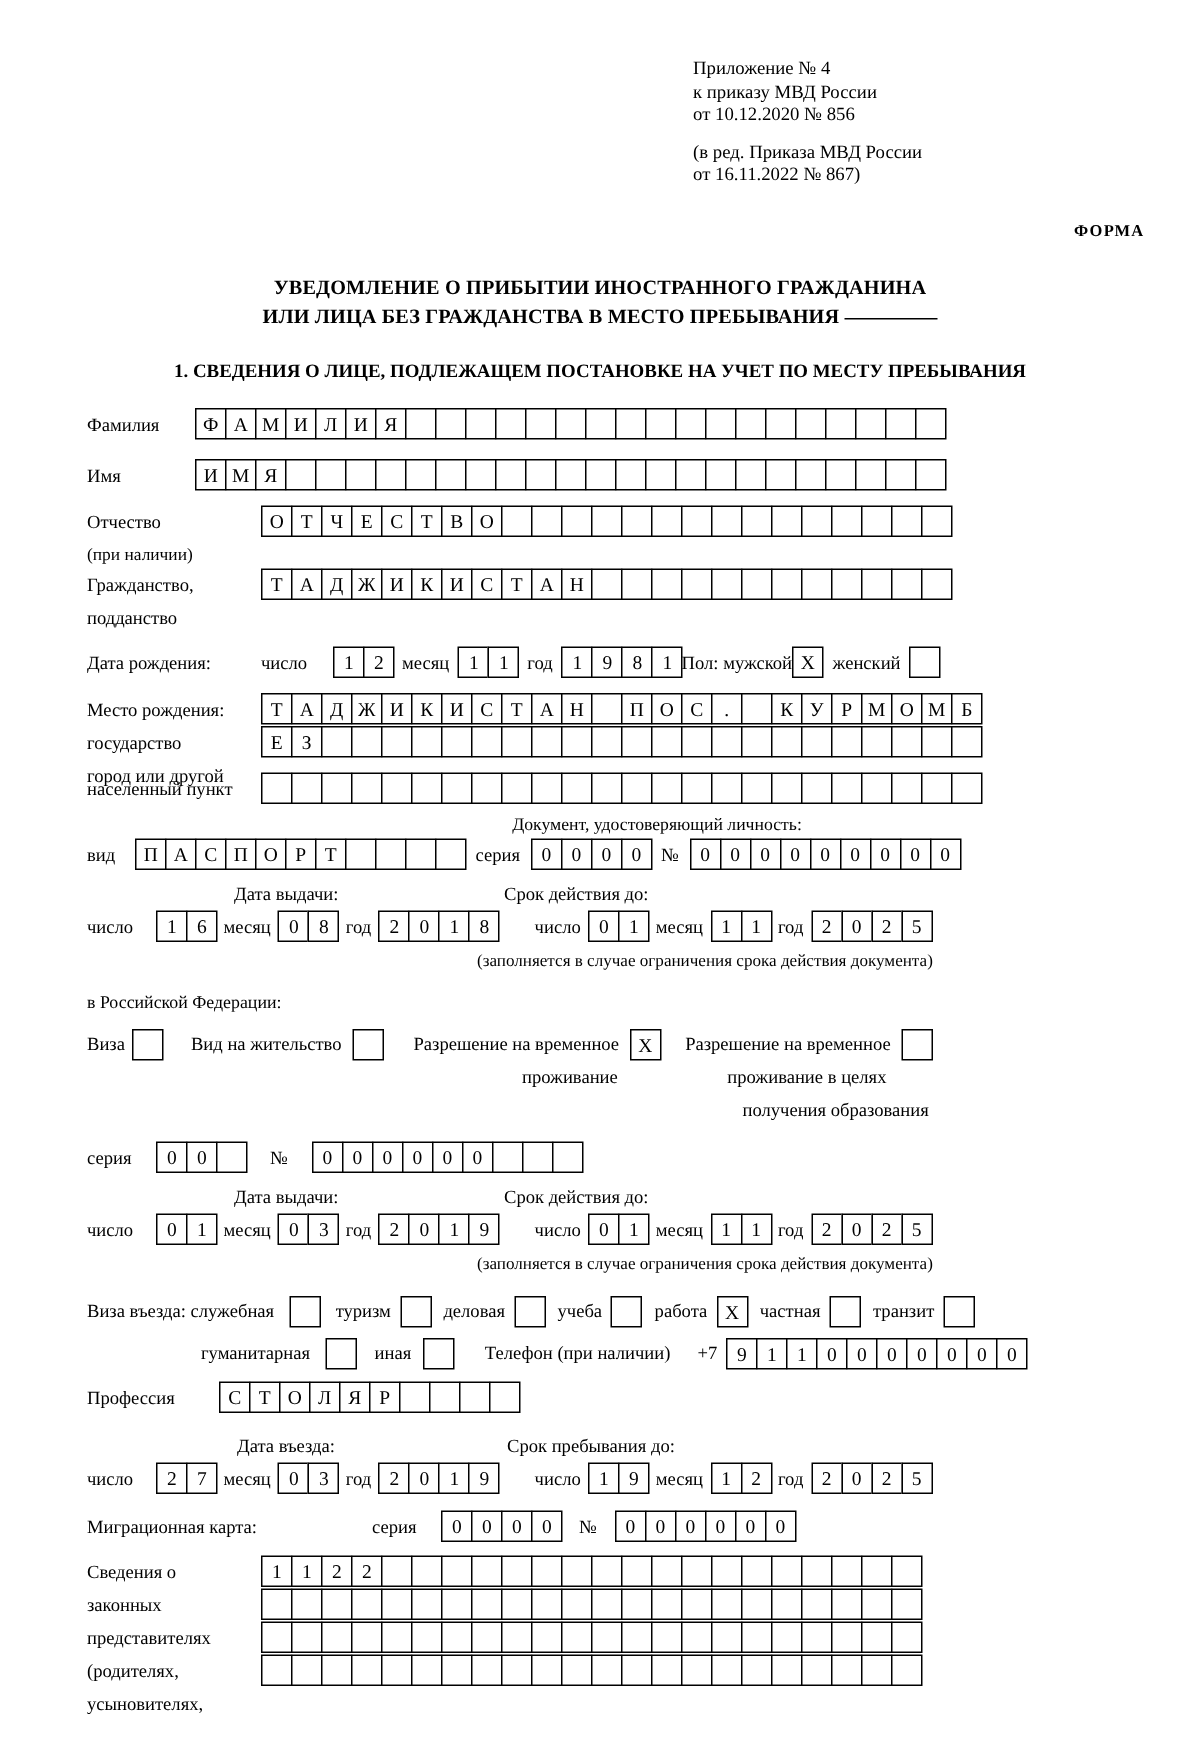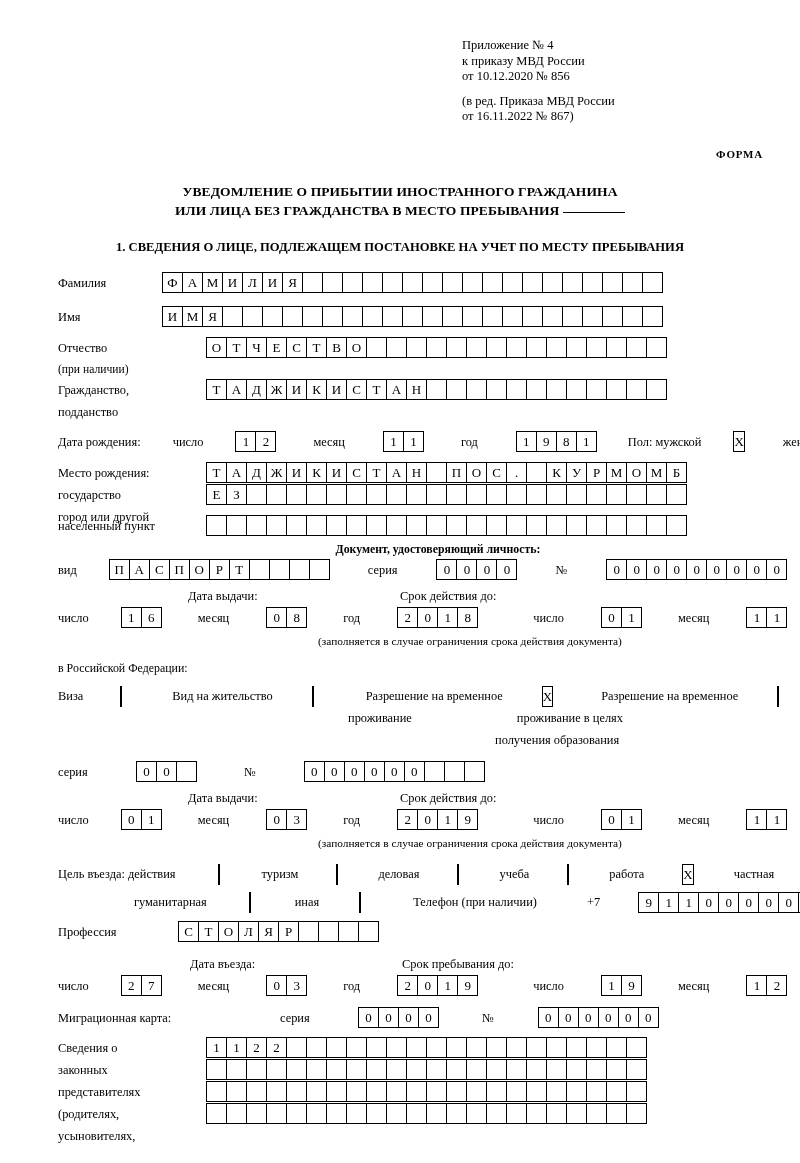--- a/index.html
+++ b/index.html
@@ -79,21 +79,20 @@
     top: 272px;
     left: 58px;
     width: 700px;
     font-size: 12.4px;
   }
   .row {
     display: flex;
     align-items: flex-start;
     margin-bottom: 0px;
     white-space: nowrap;
-    gap: 32px;
   }
   .lbl {
     display: inline-block;
     line-height: 22px;
     font-size: 12.4px;
   }
   .lbl.small { font-size: 11.6px; }
   .boxes {
     display: flex;
   }
@@ -119,21 +118,21 @@
     text-align: center;
     line-height: 19px;
     font-size: 13px;
     vertical-align: middle;
   }
 
   .centered { text-align: center; }
   .note {
     font-size: 11.4px;
   }
-  .bold { font-weight: bold; text-align: center; }
+  .bold { font-weight: normal; text-align: center; }
 </style>
 </head>
 <body>
 
 <div class="page">
 
   <div class="doc-header">
     <div>Приложение № 4</div>
     <div>к приказу МВД России</div>
     <div>от 10.12.2020 № 856</div>
@@ -565,21 +564,21 @@
           <div class="cell">2</div>
           <div class="cell">5</div>
         </div>
     </div>
 
     <div class="row" style="margin-top:1px">
       <div class="lbl note" style="margin-left:260px">(заполняется в случае ограничения срока действия документа)</div>
     </div>
 
     <div class="row" style="margin-top:9px;align-items:center">
-      <div class="lbl">Цель въезда: действия</div>
+      <div class="lbl">Виза въезда: служебная</div>
       <div class="checkbox" style="margin-left:10px"></div>
       <div class="lbl" style="margin-left:10px">туризм</div>
       <div class="checkbox" style="margin-left:6px"></div>
       <div class="lbl" style="margin-left:8px">деловая</div>
       <div class="checkbox" style="margin-left:6px"></div>
       <div class="lbl" style="margin-left:8px">учеба</div>
       <div class="checkbox" style="margin-left:6px"></div>
       <div class="lbl" style="margin-left:8px">работа</div>
       <div class="checkbox" style="margin-left:6px">X</div>
       <div class="lbl" style="margin-left:8px">частная</div>

